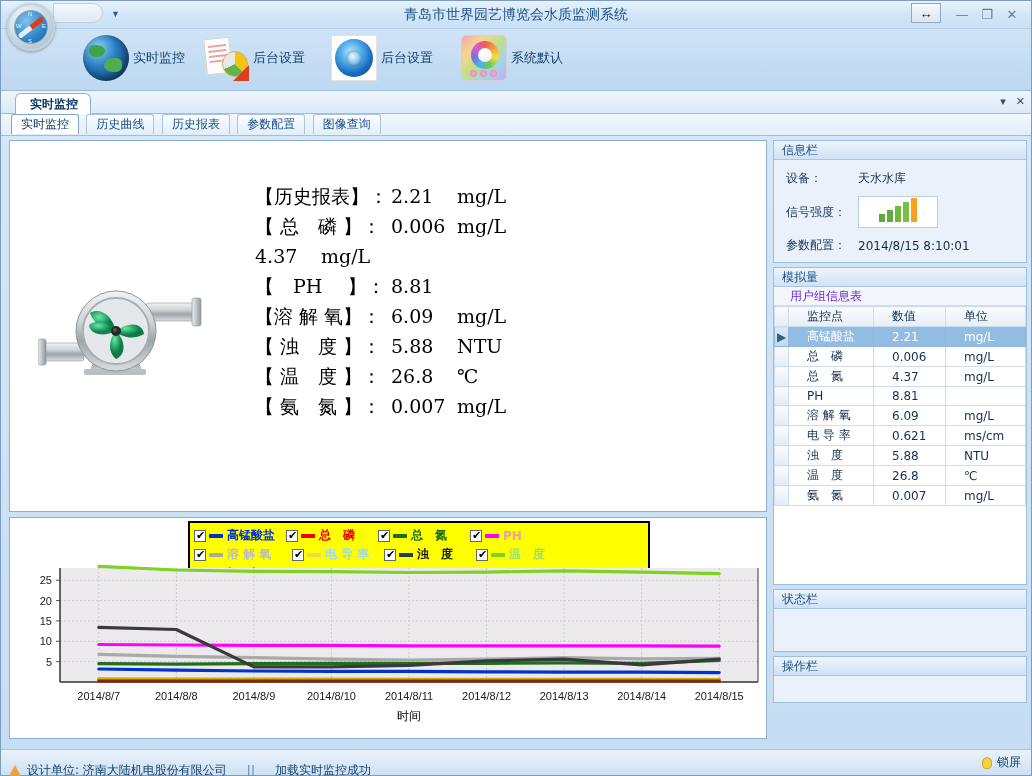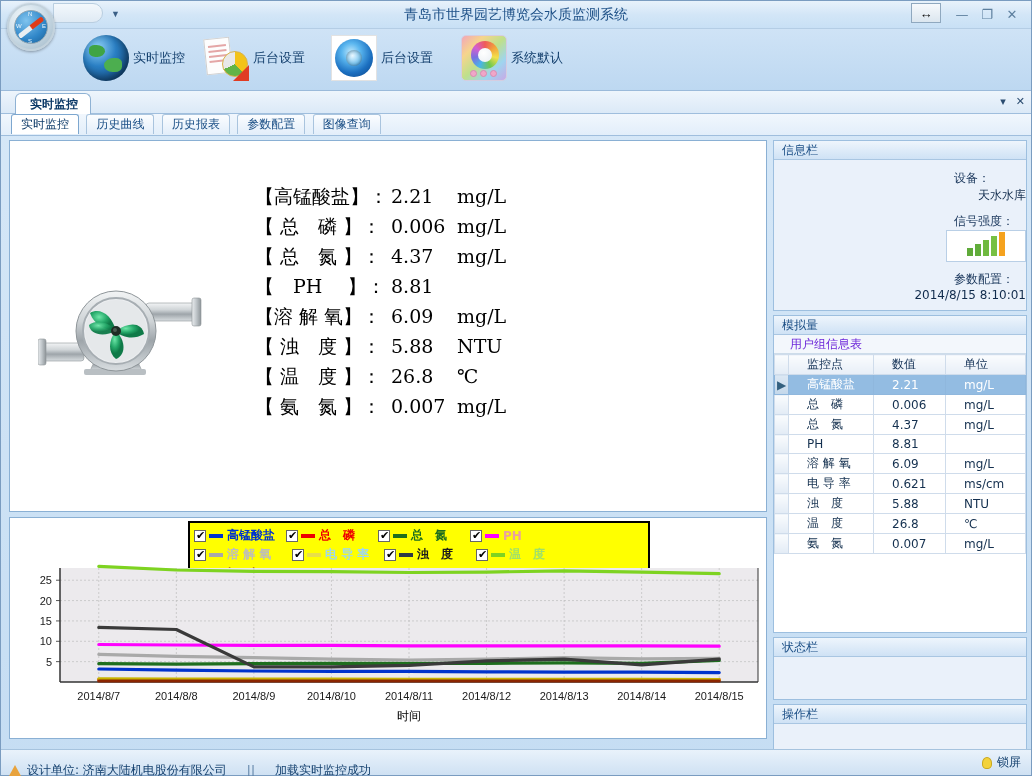--- a/index.html
+++ b/index.html
@@ -299,22 +299,22 @@
     height: 19px; line-height: 18px;
     padding-left: 8px;
     font-size: 12px; color: #1c4f86;
     background: linear-gradient(180deg,#eef5fc,#cfe2f5);
     border-bottom: 1px solid #a9c6e2;
     font-family: "DejaVu Sans", sans-serif;
   }
   .panel-body { background: #eaf1fa; }
 
   .info-body { padding: 10px 0 8px 0; }
-  .inforow { display: flex; align-items: flex-end; margin: 0 0 9px 12px; font-size: 12px; color: #18355a;
-             font-family:"DejaVu Sans", sans-serif;flex-direction:column; }
+  .inforow { display: flex; align-items: center; margin: 0 0 9px 12px; font-size: 12px; color: #18355a;
+             font-family:"DejaVu Sans", sans-serif; }
   .inforow .k { width: 72px; }
   .inforow .v { color: #102b4c; }
   .signal {
     width: 80px; height: 32px; background: #fff; border: 1px solid #b9cfe6;
     display: flex; align-items: flex-end; justify-content: center; gap: 2px; padding-bottom: 5px;
   }
   .signal i { width: 6px; display:block; }
   .signal i.g1{height:8px;background:#5faa3a;}
   .signal i.g2{height:12px;background:#61ad3b;}
   .signal i.g3{height:16px;background:#6fb93f;}
@@ -483,31 +483,30 @@
               <path d="M0,0 C10,10 10,24 0,28 C-8,22 -8,9 0,0 Z" fill="url(#blade)"></path>
               <path d="M0,0 C-12,6 -26,4 -27,-6 C-18,-13 -6,-8 0,0 Z" fill="url(#blade)" opacity="0.95"></path>
               <circle cx="0" cy="0" r="5" fill="#1f2b24"></circle>
               <circle cx="-1" cy="-1" r="2" fill="#4c5a52"></circle>
             </g>
           </svg>
         </div>
 
         <div class="readings">
           <div class="rrow">
-            <span class="rname">【高锰酸盐】：</span>
+            <span class="rname">【历史报表】：</span>
             <span class="rval">2.21</span>
             <span class="runit">mg/L</span>
           </div>
           <div class="rrow">
             <span class="rname">【 总　磷 】：</span>
             <span class="rval">0.006</span>
             <span class="runit">mg/L</span>
           </div>
           <div class="rrow">
-            <span class="rname">【 总　氮 】：</span>
             <span class="rval">4.37</span>
             <span class="runit">mg/L</span>
           </div>
           <div class="rrow">
             <span class="rname">【　PH　 】：</span>
             <span class="rval">8.81</span>
             <span class="runit"></span>
           </div>
           <div class="rrow">
             <span class="rname">【溶 解 氧】：</span>

